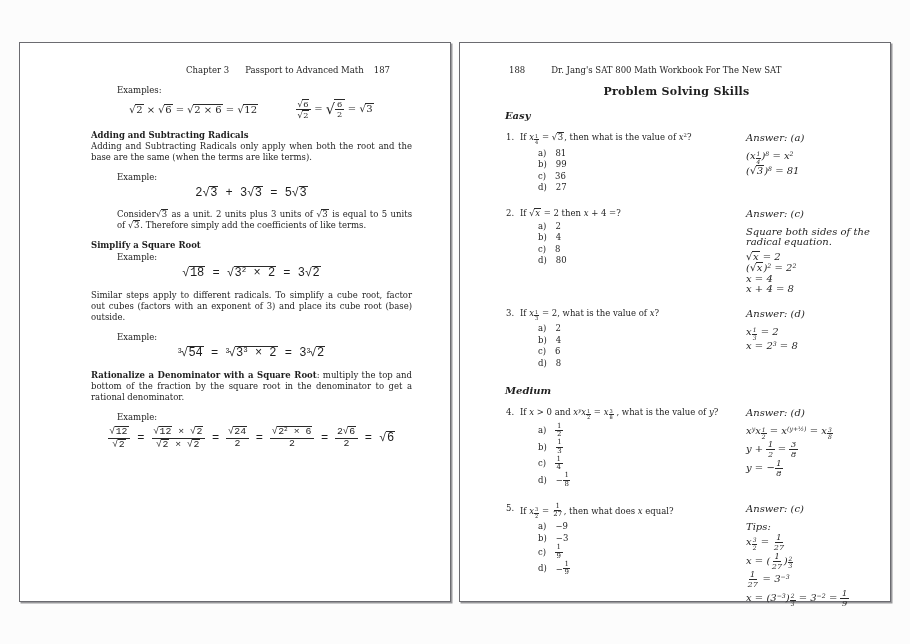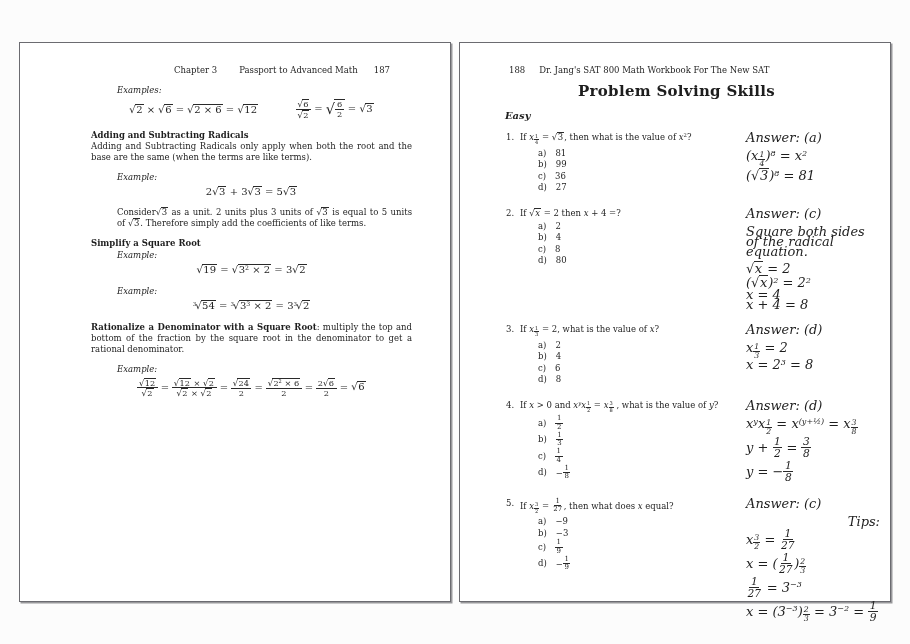--- a/index.html
+++ b/index.html
@@ -11,44 +11,44 @@
   .page {
     position:absolute; top:42px; width:432px; height:560px; background:#ffffff;
     border:1px solid #6b6b70; box-sizing:border-box;
     box-shadow:1.5px 1.5px 0 rgba(70,70,75,.55);
   }
   #page-left  { left:19px; }
   #page-right { left:459px; }
 
   
   .lp-inner { padding:22px 38px 0 71px; font-size:8.5px; line-height:11px; }
-  .lp-header { display:flex; justify-content:flex-end; gap:16px; padding-right:22px; margin-bottom:9px; white-space:nowrap; }
+  .lp-header { display:flex; justify-content:flex-end; gap:10px; padding-right:22px; margin-bottom:9px; white-space:nowrap; }
   .lp-header .chap { margin-right:6px; }
   .lp-inner p { margin:0 0 9px 0; text-align:justify; }
   .hsec { font-weight:bold; margin:3px 0 0 0; }
-  .ex-label { font-style:italic; margin:1px 0 3px 26px; }
+  .ex-label { margin:1px 0 3px 26px; }
   .formula-row { display:flex; justify-content:center; align-items:center; gap:38px; margin:2px 0 10px 0; font-size:10px; }
-  .formula { text-align:center; margin:2px 0 10px 0; font-size:10px; }
+  .formula { text-align:center; margin:2px 0 10px 0; font-size:12px;font-family:Liberation Mono, monospace; }
   .indent { margin-left:26px !important; }
 
   
   .rp-inner { padding:22px 10px 0 44px; font-size:8.5px; line-height:11px; }
-  .rp-header { display:flex; gap:14px; padding-left:5px; margin-bottom:10px; white-space:nowrap; }
-  .rp-title { width:345px; text-align:center; font-weight:bold; font-size:15px; letter-spacing:.3px; margin-bottom:13px; }
+  .rp-header { display:flex; gap:26px; padding-left:5px; margin-bottom:10px; white-space:nowrap; }
+  .rp-title { width:345px; text-align:center; font-weight:bold; font-size:11px; letter-spacing:.3px; margin-bottom:13px; }
   .sec-head { font-weight:bold; font-style:italic; font-size:10px; margin:2px 0 11px 1px; }
   .q { display:flex; align-items:flex-start; margin-bottom:14px; }
   .q-main { flex:0 0 242px; }
   .q-line { display:flex; gap:4px; padding-left:2px; }
   .q-num { flex:0 0 10px; }
   .opts { margin:2px 0 0 34px; }
   .opt { display:flex; gap:9px; align-items:center; min-height:10.5px; margin-bottom:.5px; }
-  .q-aside { flex:1; font-style:italic; font-size:13px; line-height:10px; padding-top:1px; }
+  .q-aside { flex:1; font-style:italic; font-size:10px; line-height:10px; padding-top:1px; }
   .ans { margin-bottom:8px; }
   .note { margin-bottom:4px;font-style:italic; }
-  .tips { margin-bottom:1px;text-align:right; }
+  .tips { margin-bottom:1px; }
   .work {}
 
   
   .sq { white-space:nowrap; }
   .sq .o { display:inline-block; line-height:1.06; border-top:1px solid #2a2a2a; padding:0 1px; margin-left:-.5px; }
   .ri { font-size:.55em; vertical-align:.55em; line-height:0; margin-right:-1px; }
   .rs2 { font-size:1.45em; line-height:0; vertical-align:-.15em; }
   sup { font-size:.62em; vertical-align:.5em; line-height:0; }
   .f { display:inline-flex; flex-direction:column; align-items:center; vertical-align:middle; line-height:1.08; font-size:.82em; text-align:center; }
   .f > .n { border-bottom:1px solid #2a2a2a; padding:0 1.5px; }
@@ -84,22 +84,23 @@
     <p>Adding and Subtracting Radicals only apply when both the root and the base are the same (when the terms are like terms).</p>
 
     <div class="ex-label">Example:</div>
     <div class="formula">2<span class="sq">√<span class="o">3</span></span> + 3<span class="sq">√<span class="o">3</span></span> = 5<span class="sq">√<span class="o">3</span></span></div>
 
     <p class="indent">Consider<span class="sq">√<span class="o">3</span></span> as a unit. 2 units plus 3 units of <span class="sq">√<span class="o">3</span></span> is equal to 5 units of <span class="sq">√<span class="o">3</span></span>. Therefore simply add the coefficients of like terms.</p>
 
     <div class="hsec">Simplify a Square Root</div>
 
     <div class="ex-label">Example:</div>
-    <div class="formula"><span class="sq">√<span class="o">19</span></span> = <span class="sq">√<span class="o">3<sup>2</sup> × 2</span></span> = 3<span class="sq">√<span class="o">2</span></span></div>
-
+    <div class="formula"><span class="sq">√<span class="o">18</span></span> = <span class="sq">√<span class="o">3<sup>2</sup> × 2</span></span> = 3<span class="sq">√<span class="o">2</span></span></div>
+
+    <p>Similar steps apply to different radicals. To simplify a cube root, factor out cubes (factors with an exponent of 3) and place its cube root (base) outside.</p>
 
     <div class="ex-label">Example:</div>
     <div class="formula"><span class="sq"><sup class="ri">3</sup>√<span class="o">54</span></span> = <span class="sq"><sup class="ri">3</sup>√<span class="o">3<sup>3</sup> × 2</span></span> = 3<span class="sq"><sup class="ri">3</sup>√<span class="o">2</span></span></div>
 
     <p><b>Rationalize a Denominator with a Square Root</b><span>: multiply the top and bottom of the fraction by the square root in the denominator to get a rational denominator.</span></p>
 
     <div class="ex-label">Example:</div>
     <div class="formula"><span class="f">
           <span class="n"><span class="sq">√<span class="o">12</span></span></span>
           <span class="d"><span class="sq">√<span class="o">2</span></span></span>
@@ -228,20 +229,21 @@
       </div>
       <div class="q-aside">
         <div class="ans">Answer: (d)</div>
         <div class="work"><i>x</i><span class="ef">
               <span class="n">1</span>
               <span class="d">3</span>
             </span> = 2<br><i>x</i> = 2<sup>3</sup> = 8</div>
       </div>
     </div>
 
+    <div class="sec-head" style="margin-top:16px;">Medium</div>
 
     <div class="q">
       <div class="q-main">
         <div class="q-line">
           <span class="q-num">4.</span>
           <span>If <i>x</i> &gt; 0 and <i>x</i><sup><i>y</i></sup><i>x</i><span class="ef">
                 <span class="n">1</span>
                 <span class="d">2</span>
               </span> = <i>x</i><span class="ef">
                 <span class="n">3</span>

